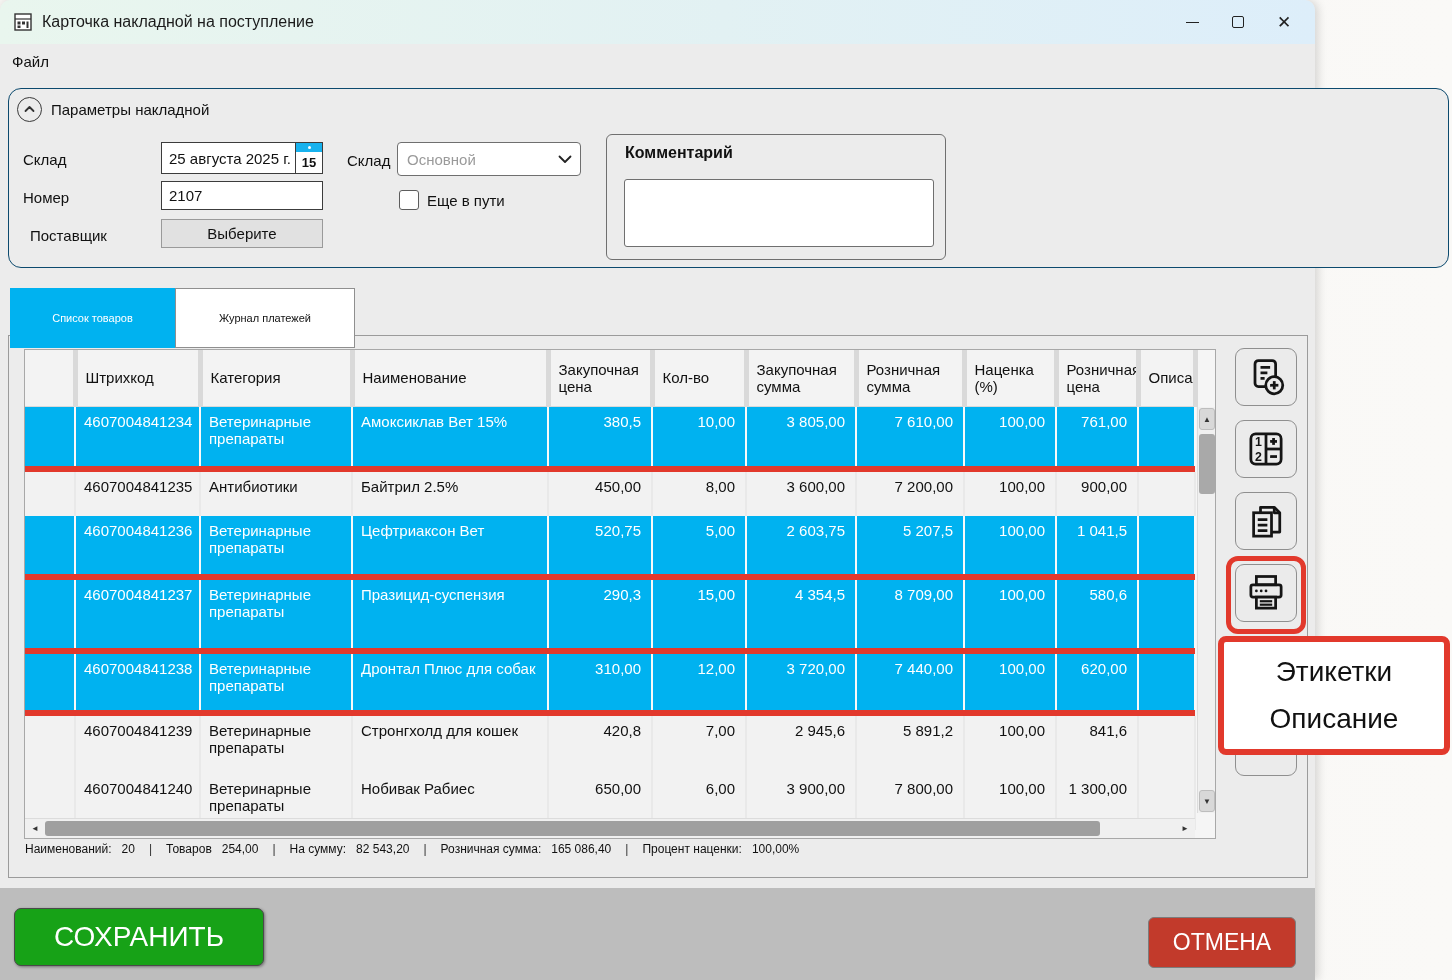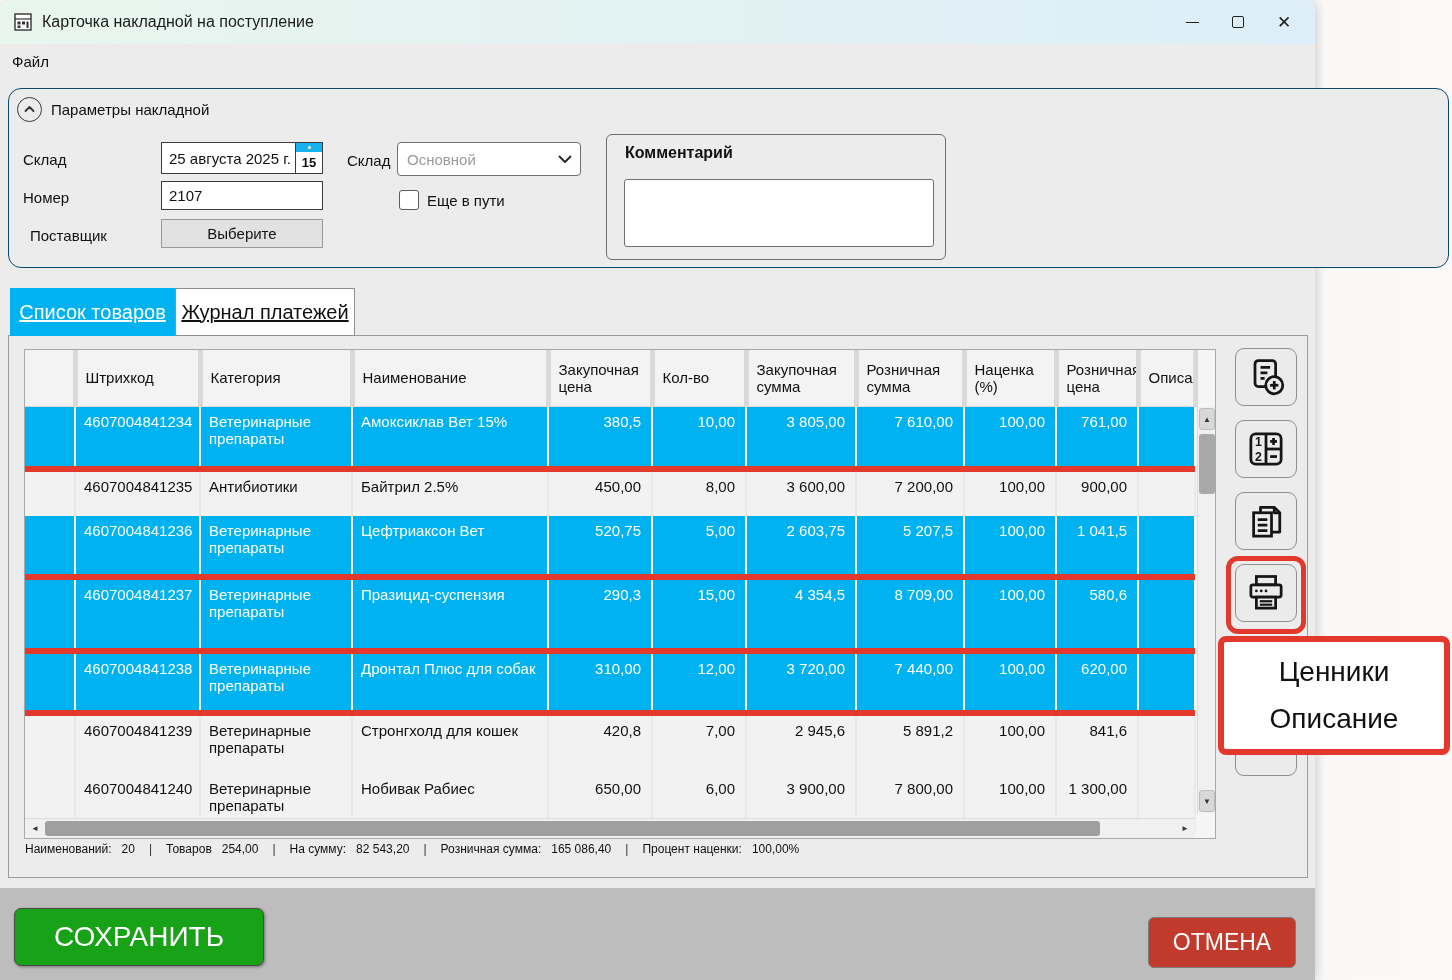--- a/index.html
+++ b/index.html
@@ -50,22 +50,22 @@
   .checkbox { position:absolute; left:390px; top:101px; width:20px; height:20px; border:1.4px solid #5d5d5d;
               border-radius:3px; background:#fff; }
   .lbl-intransit { left:418px; top:103px; }
   .comment-group { position:absolute; left:597px; top:45px; width:340px; height:126px; border:1.6px solid #6f6f6f; border-radius:6px; }
   .comment-label { position:absolute; left:18px; top:9px; font-size:16px; font-weight:bold; color:#111; }
   .comment-area { position:absolute; left:17px; top:44px; width:310px; height:68px; border:1.4px solid #6f6f6f;
                   border-radius:3px; background:#fff; resize:none; font-family:"Liberation Sans",sans-serif; }
 
   
   .tabs { position:absolute; left:10px; top:288px; height:48px; display:flex; z-index:3; }
-  .tab { height:48px; display:flex; align-items:center; justify-content:center; font-size:20px;
-         border:1px solid #8f8f8f; background:#fff; color:#111;text-decoration:underline; }
+  .tab { height:60px; display:flex; align-items:center; justify-content:center; font-size:11px;
+         border:1px solid #8f8f8f; background:#fff; color:#111; }
   .tab.t1 { width:165px; } .tab.t2 { width:180px; }
   .tab.active { background:var(--blue); color:#fff; border-color:var(--blue); }
 
   .tab-page { position:absolute; left:8px; top:335px; width:1300px; height:543px;
               border:1px solid #9b9b9b; background:#ececec; }
 
   
   .grid-area { position:absolute; left:15px; top:13px; width:1192px; height:490px; background:#f5f5f5;
                border:1px solid #a8a8a8; overflow:hidden; }
   table.grid { border-collapse:collapse; table-layout:fixed; width:1170px; }
@@ -400,21 +400,21 @@
         <circle cx="16" cy="14.5" r="1" fill="#151515"></circle>
         <path d="M9 19 h14 v8 h-14 z" fill="#ebebeb" stroke="#151515" stroke-width="2"></path>
         <line x1="11.5" y1="22" x2="20.5" y2="22" stroke="#151515" stroke-width="1.6"></line>
         <line x1="11.5" y1="24.5" x2="20.5" y2="24.5" stroke="#151515" stroke-width="1.6"></line>
       </svg>
     </div>
     <div class="tool-btn" style="top:718px; z-index:1;"></div>
     <div class="printer-highlight"></div>
 
     <div class="print-menu" id="print-menu">
-        <div class="menu-row">Ценники</div>
+        <div class="menu-row">Этикетки</div>
         <div class="menu-row">Описание</div>
       </div>
 
     <div class="footer">
       <div class="save-btn">СОХРАНИТЬ</div>
       <div class="cancel-btn">ОТМЕНА</div>
     </div>
 
   </div>
 </div>

